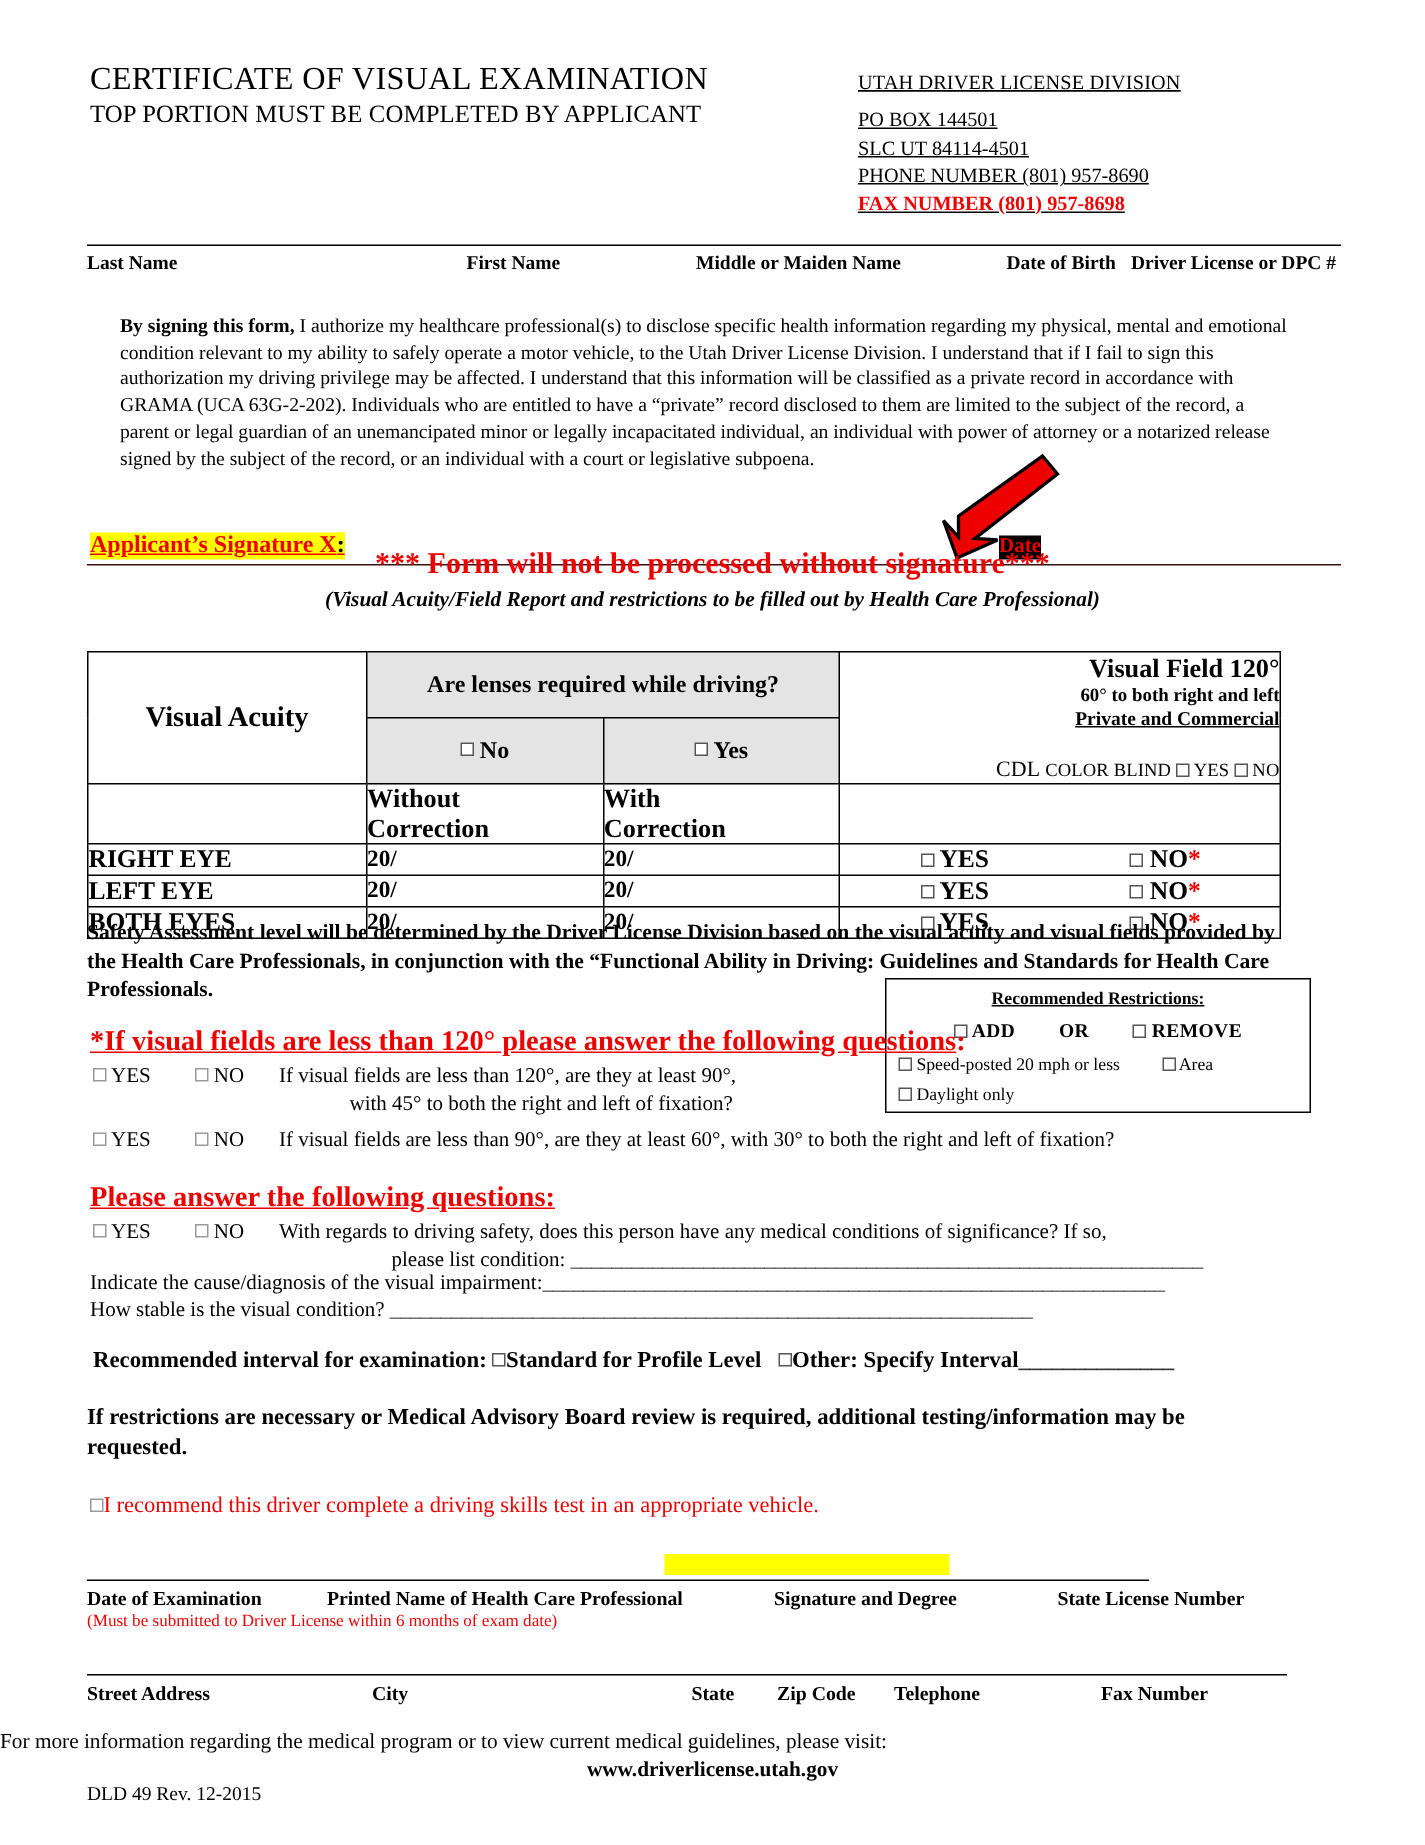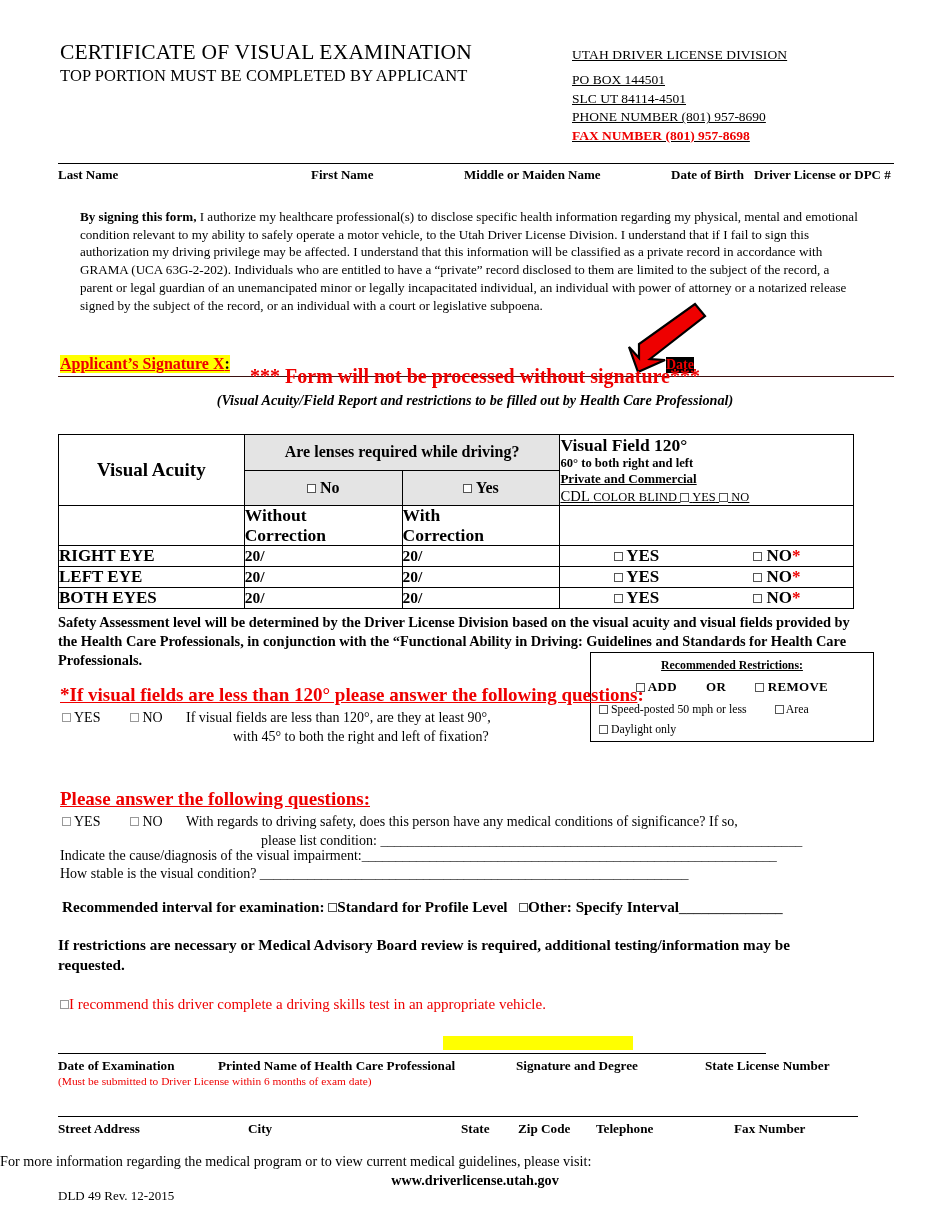--- a/index.html
+++ b/index.html
@@ -66,25 +66,25 @@
   table.acuity {
     position:absolute; left:58px; top:434px; width:796px;
     border-collapse:collapse; font-size:14px;
   }
   table.acuity td { border:1.2px solid #000; padding:0; vertical-align:middle; }
   .c-acuity { width:186px; text-align:center; font-size:19px; font-weight:bold; }
   .c-lens { background:#e4e4e4; text-align:center; font-weight:bold; }
   .c-lensq { font-size:16px; padding:3px 0 1px 0; }
   .c-lenso { font-size:16px; padding:1px 0 3px 0; }
   .c-wo, .c-w { width:158px; font-size:17.5px; font-weight:bold; line-height:1.12; padding:3px 0 4px 0; }
-  .c-vf { width:294px; text-align:left; padding:3px 0 3px 0; }
+  .c-vf { width:294px; text-align:right; padding:3px 0 3px 0; }
   .vf1 { font-size:17.5px; font-weight:bold; }
   .vf2 { font-size:12.6px; font-weight:bold; }
   .vf3 { font-size:13px; font-weight:bold; text-decoration:underline; }
-  .vf4 { font-size:12.4px; letter-spacing:.1px; margin-top:1px;text-decoration:underline; }
+  .vf4 { font-size:12.4px; letter-spacing:.1px; margin-top:18px; }
   .vf4 .cdl { font-size:14.6px; }
   .rowlabel { font-size:17px; font-weight:bold; padding:2px 0 3px 9px; }
   .rowval { font-size:15.5px; font-weight:bold; padding:2px 0 3px 8px; }
   .rowyn { font-size:17px; font-weight:bold; text-align:center; padding:2px 0 3px 0; }
   .rowyn .seg { display:inline-block; width:48%; }
 
   
   .safety { position:absolute; left:58px; top:613px; width:800px; font-size:14.4px;
             font-weight:bold; line-height:1.33; }
 
@@ -253,39 +253,42 @@
       <span class="cb"></span>
       <span>ADD</span>
       <span class="gap"></span>
       <span>OR</span>
       <span class="gap"></span>
       <span class="cb"></span>
       <span>REMOVE</span>
     </div>
     <div class="r3">
       <span class="cb"></span>
-      <span>Speed-posted 50 mph or less</span>
+      <span>Speed-posted 20 mph or less</span>
       <span class="gap"></span>
       <span class="cb"></span>
       <span>Area</span>
     </div>
     <div class="r4">
       <span class="cb"></span>
       <span>Daylight only</span>
     </div>
   </div>
 
   <div class="qhead" style="left:60px; top:684px;">
     <span class="u2">*If visual fields are less than 120° please answer the following questions</span><span style="color:#ee0000;">:</span>
   </div>
 
   <div class="qrow" style="left:62px; top:708px; width:560px;">
     <span class="yes"><span class="cb lt"></span> <span>YES</span></span><span class="no"><span class="cb lt"></span> <span>NO</span></span><span class="qtext"><span>If visual fields are less than 120°, are they at least 90°,</span><br><span style="display:inline-block; padding-left:47px;">with 45° to both the right and left of fixation?</span></span>
   </div>
 
+  <div class="qrow" style="left:62px; top:751px; width:790px;">
+    <span class="yes"><span class="cb lt"></span> <span>YES</span></span><span class="no"><span class="cb lt"></span> <span>NO</span></span><span class="qtext">If visual fields are less than 90°, are they at least 60°, with 30° to both the right and left of fixation?</span>
+  </div>
 
   <div class="qhead" style="left:60px; top:788px;">
     <span class="u2">Please answer the following questions:</span>
   </div>
 
   <div class="qrow" style="left:62px; top:812px; width:790px;">
     <span class="yes"><span class="cb lt"></span> <span>YES</span></span><span class="no"><span class="cb lt"></span> <span>NO</span></span><span class="qtext"><span>With regards to driving safety, does this person have any medical conditions of significance?  If so,</span><br><span style="display:inline-block; padding-left:75px;"><span>please list condition:</span> <span class="dots">______________________________________________________________</span></span></span>
   </div>
 
   <div class="fillrow" style="left:60px; top:848px;">

